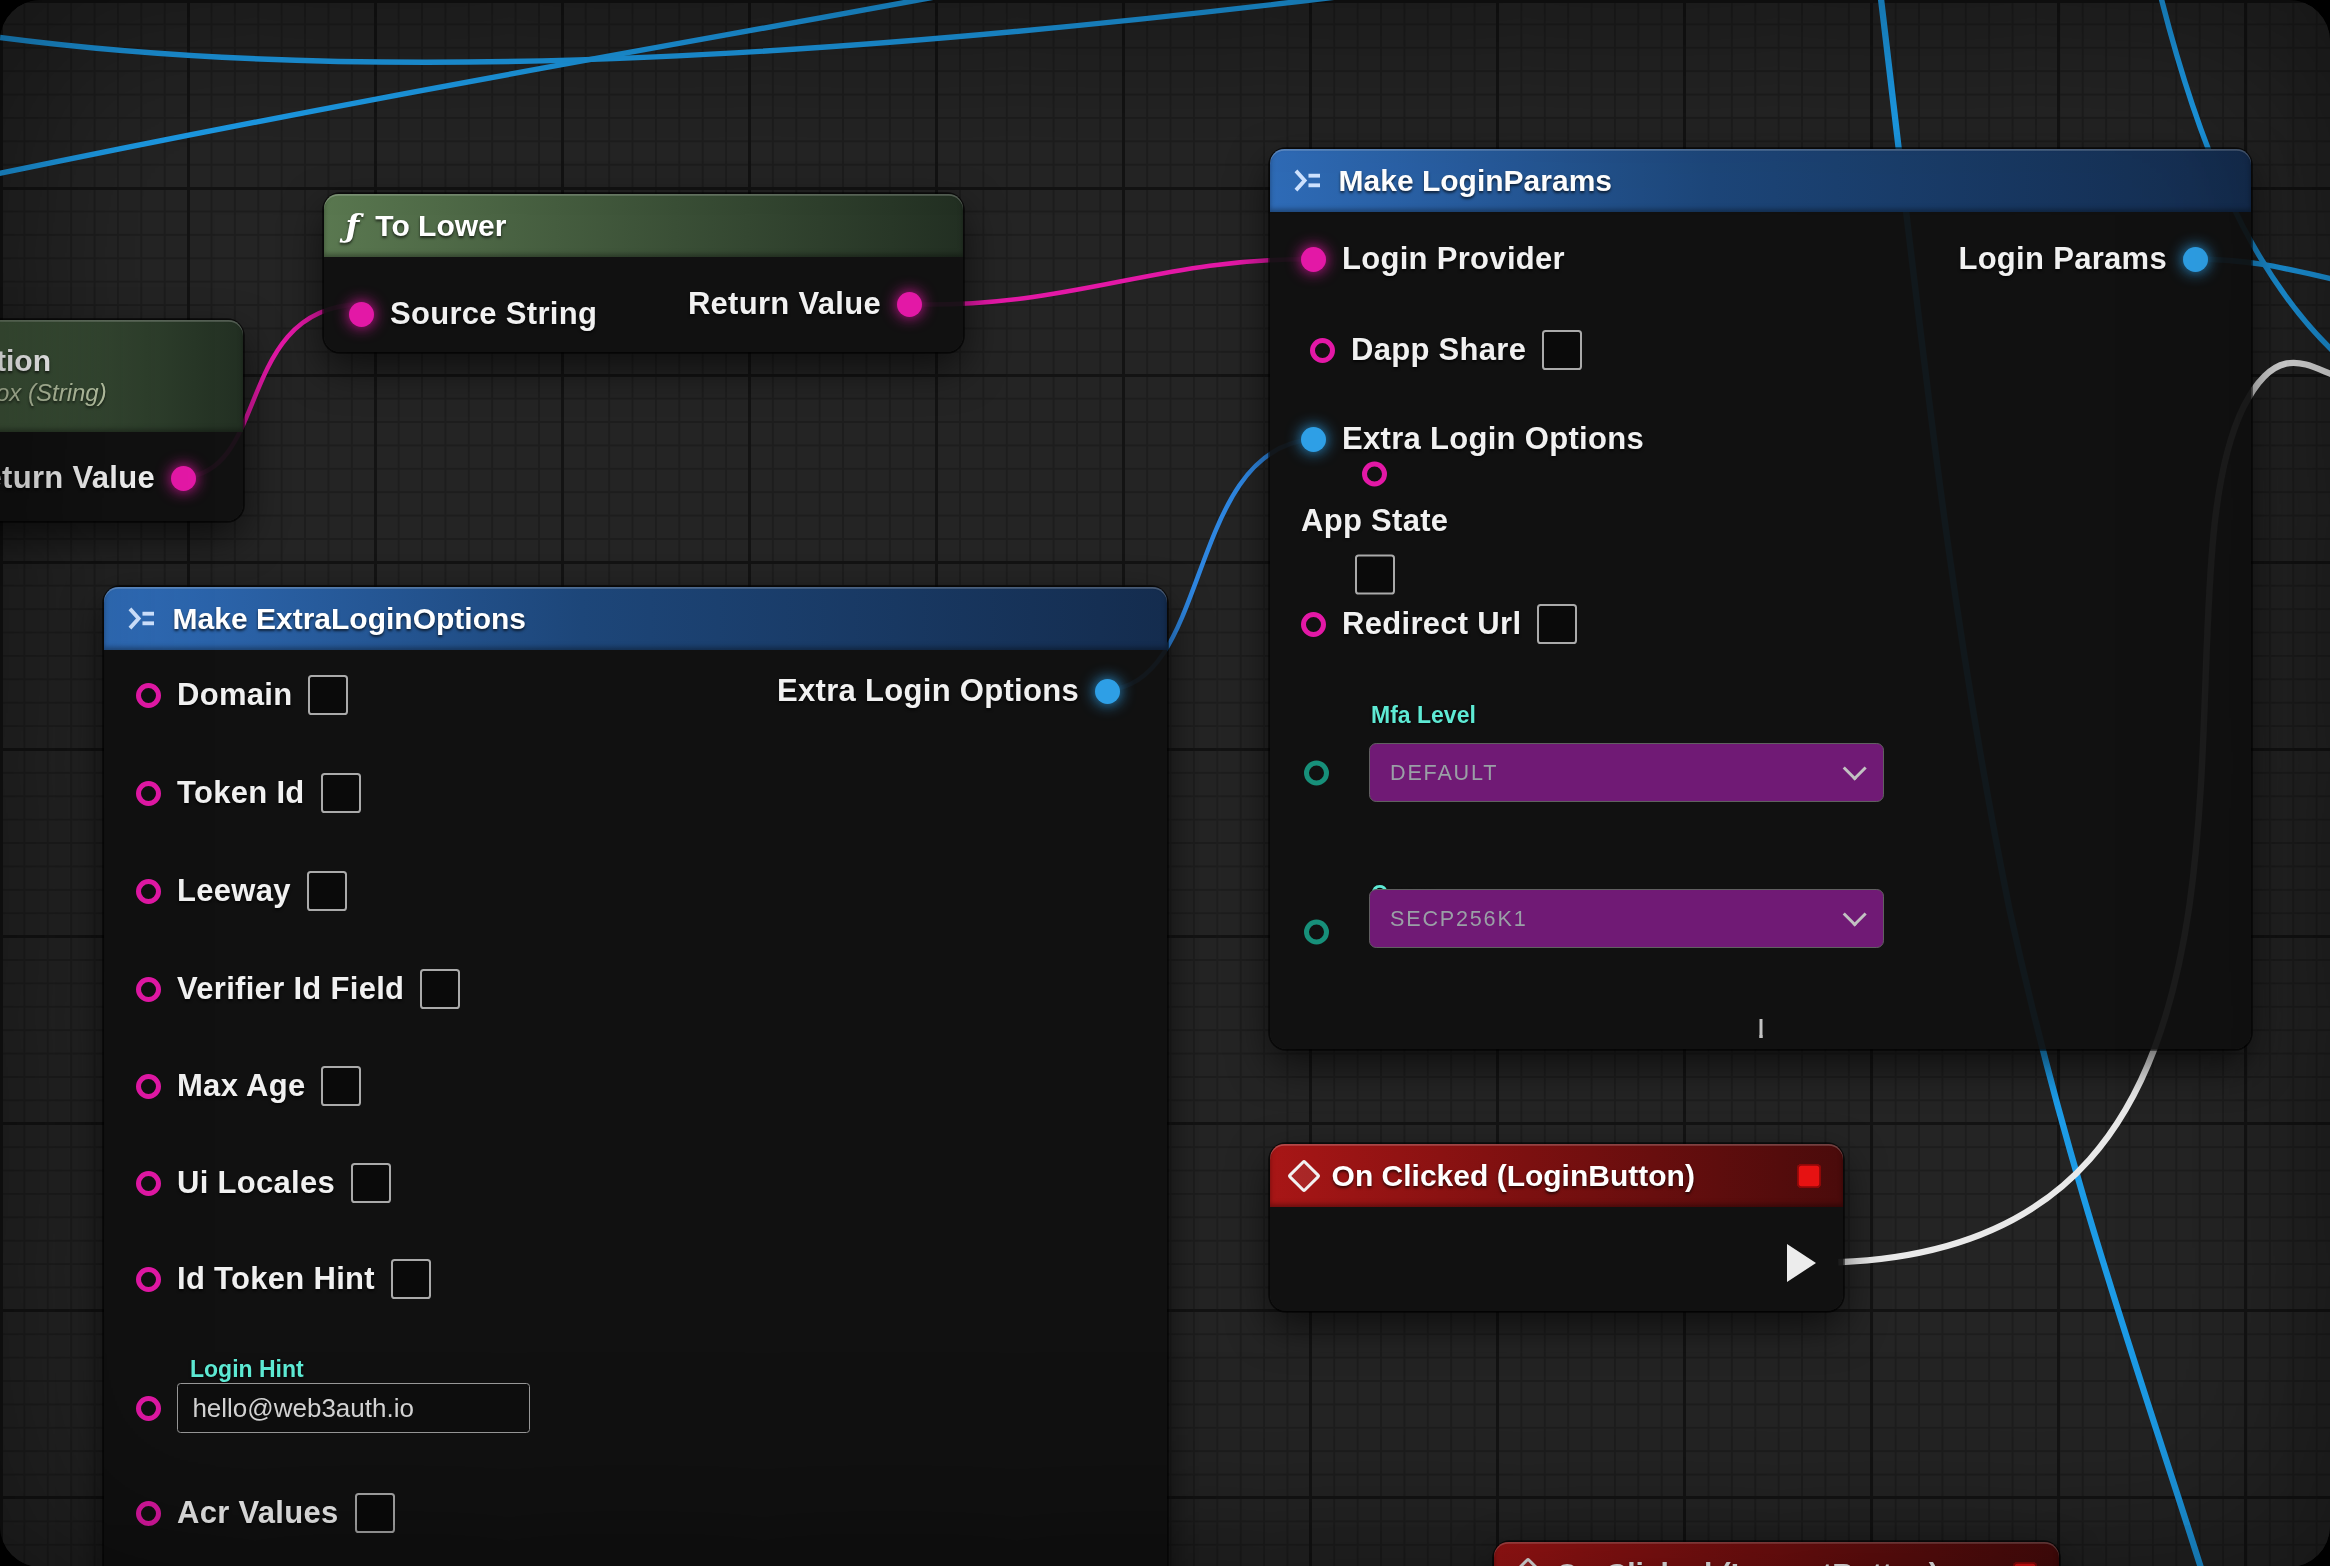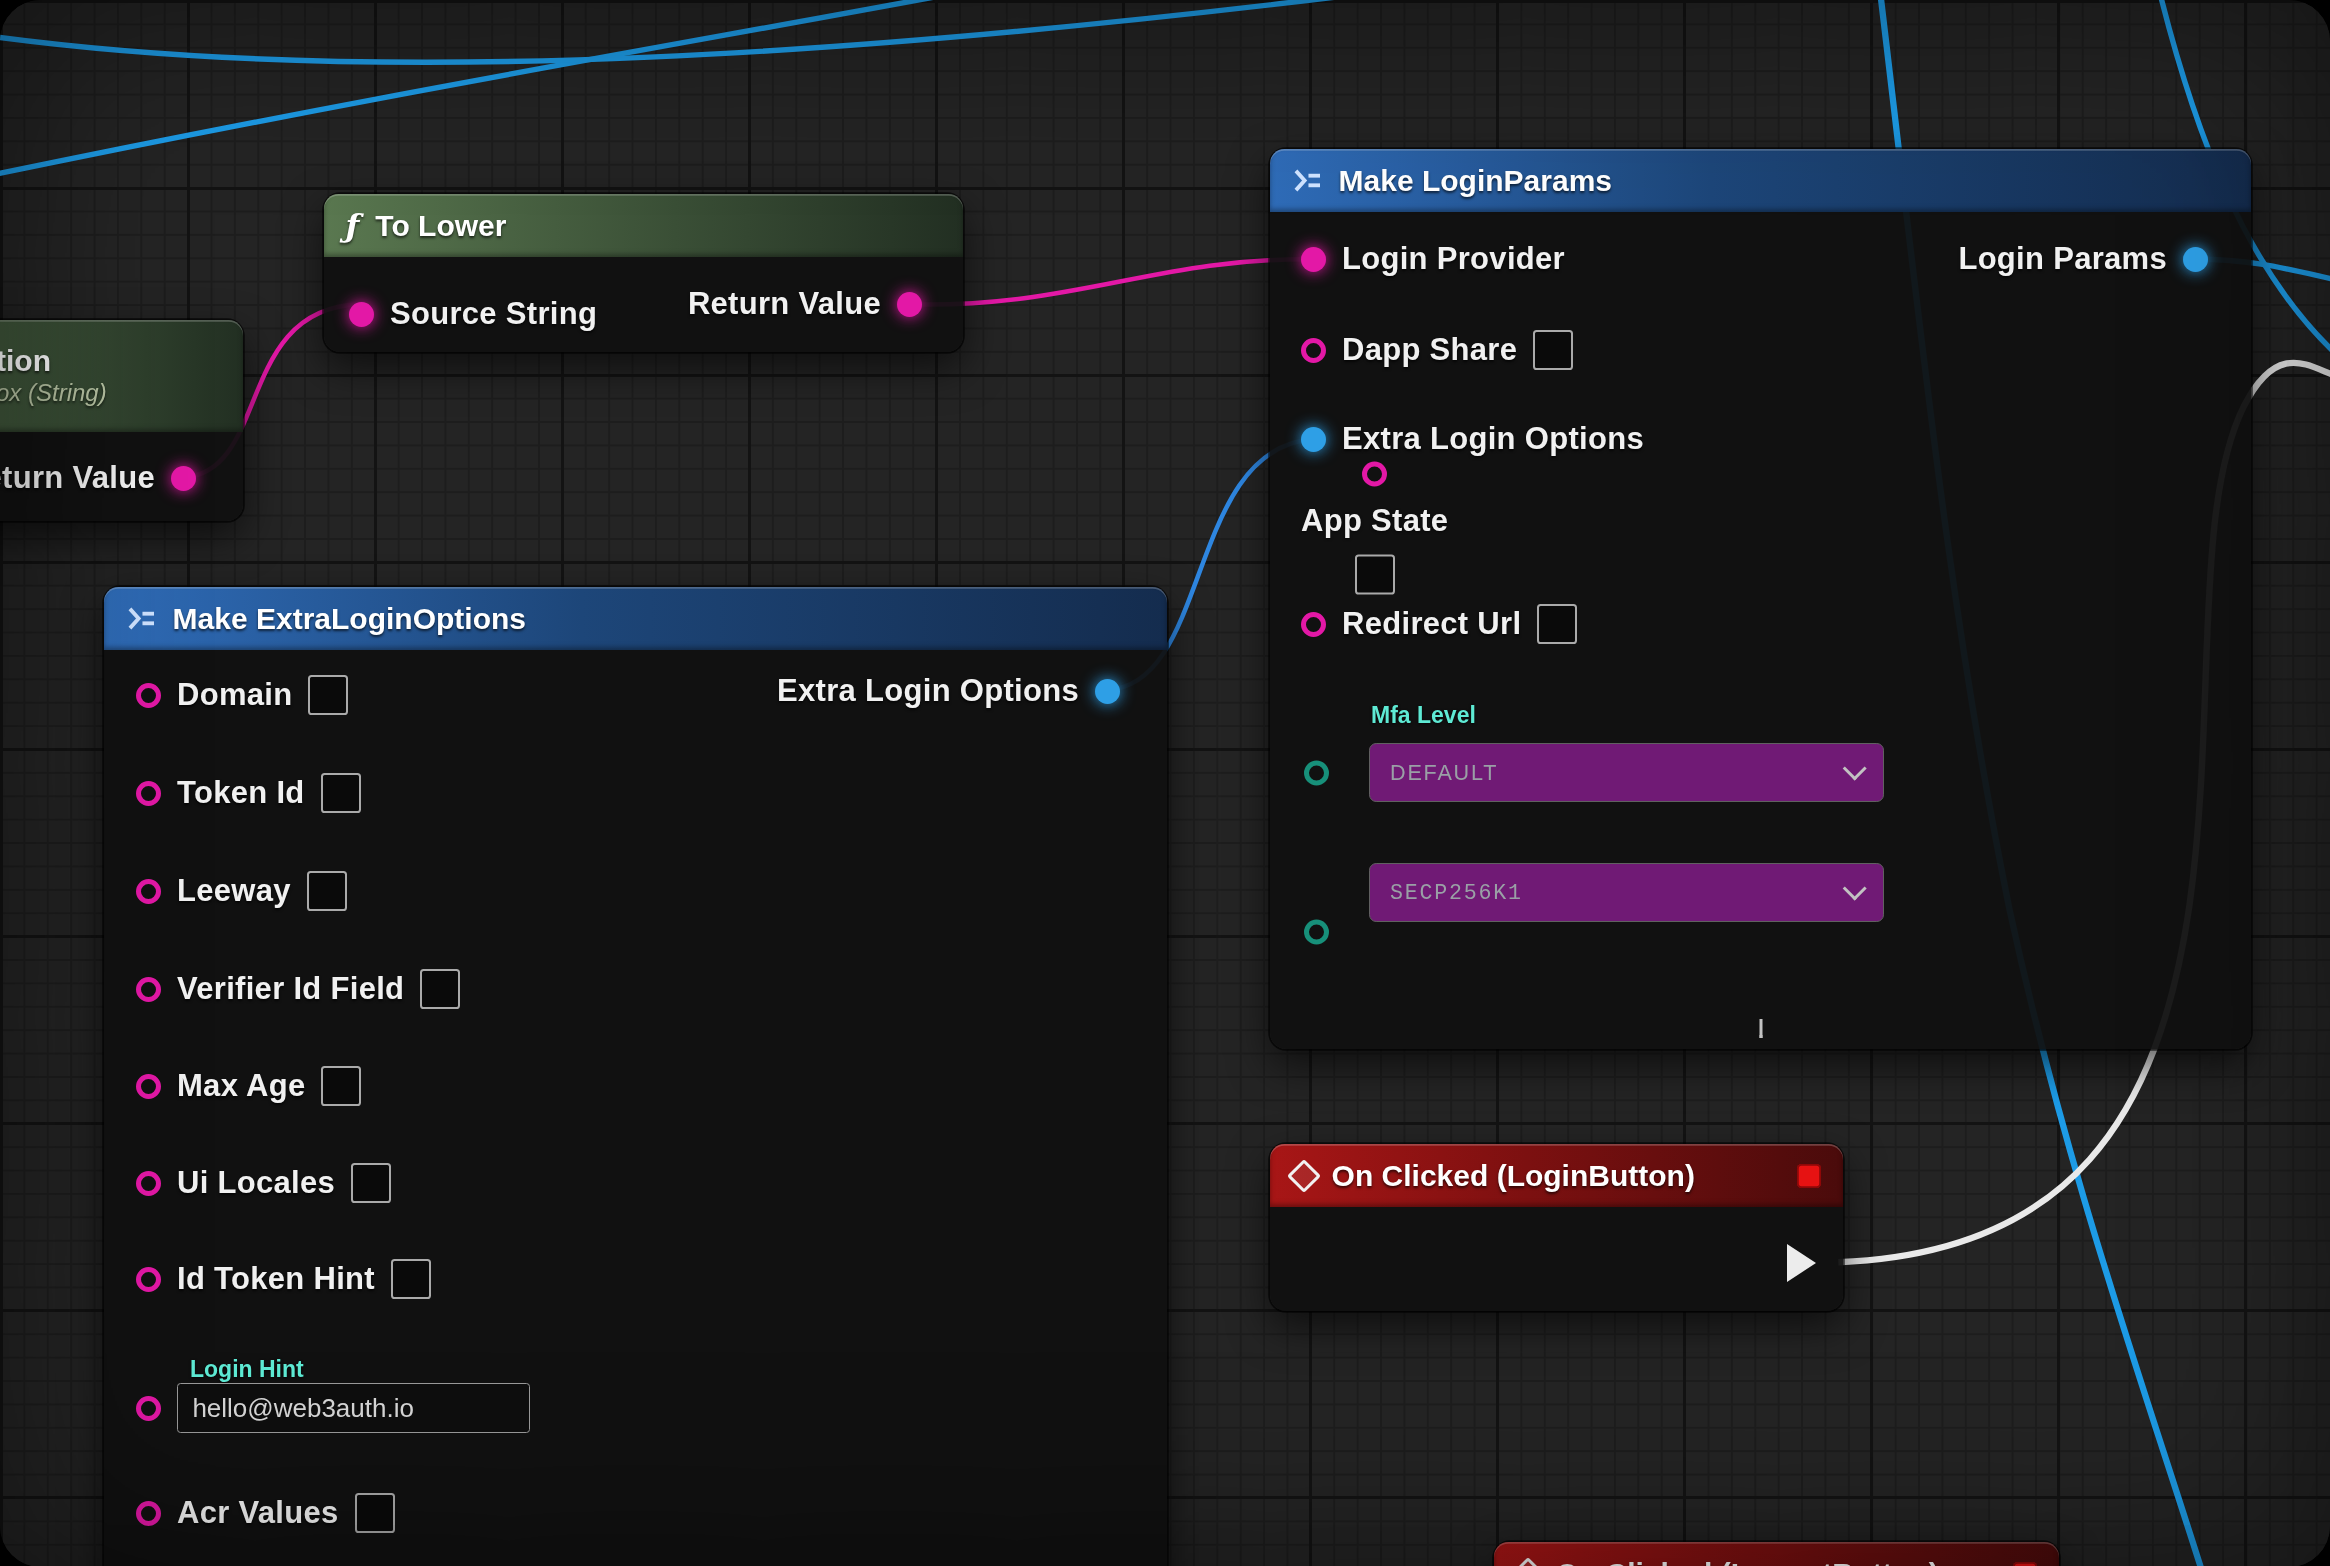--- a/index.html
+++ b/index.html
@@ -176,21 +176,21 @@
     </div>
 
     <div class="prow" style="top:110px;left:31px;">
       <span class="pin m filled"></span>
       <span class="plabel">Login Provider</span>
     </div>
     <div class="prow out" style="top:110px;right:43px;">
       <span class="plabel">Login Params</span>
       <span class="pin b filled"></span>
     </div>
-    <div class="prow" style="top:201px;left:31px;">
+    <div class="prow" style="top:201px;left:40px;">
       <span class="pin m hollow"></span>
       <span class="plabel">Dapp Share</span>
       <span class="cb"></span>
     </div>
     <div class="prow" style="top:290px;left:31px;">
       <span class="pin b filled"></span>
       <span class="plabel">Extra Login Options</span>
     </div>
     <div class="prow" style="top:379px;left:31px;flex-direction:column;">
       <span class="pin m hollow"></span>
@@ -209,21 +209,21 @@
     </div>
     <div class="dd" style="left:99px;top:594px;">
       <span>DEFAULT</span>
       <span class="chev"></span>
     </div>
 
     <div class="ddlabel" style="left:101px;top:725px;margin-top:20px;">Curve</div>
     <div class="prow" style="top:783px;left:34px;">
       <span class="pin t hollow"></span>
     </div>
-    <div class="dd" style="left:99px;top:714px;font-family:Liberation Mono, monospace;">
+    <div class="dd" style="left:99px;top:740px;">
       <span>SECP256K1</span>
       <span class="chev"></span>
     </div>
 
     <div class="collapse"><span class="chev"></span></div>
   </div>
 
   <div class="node" style="left:1270px;top:1144px;width:573px;height:167px;">
     <div class="header red">
       <span class="diamond"></span>

